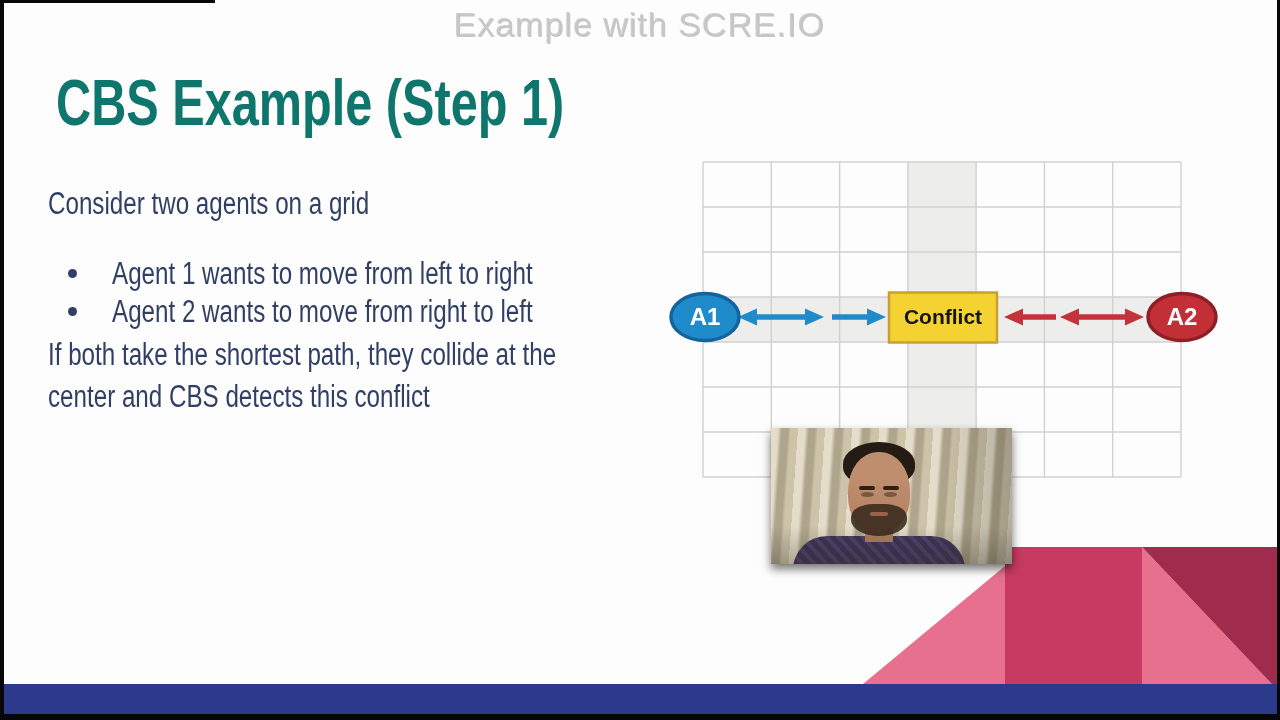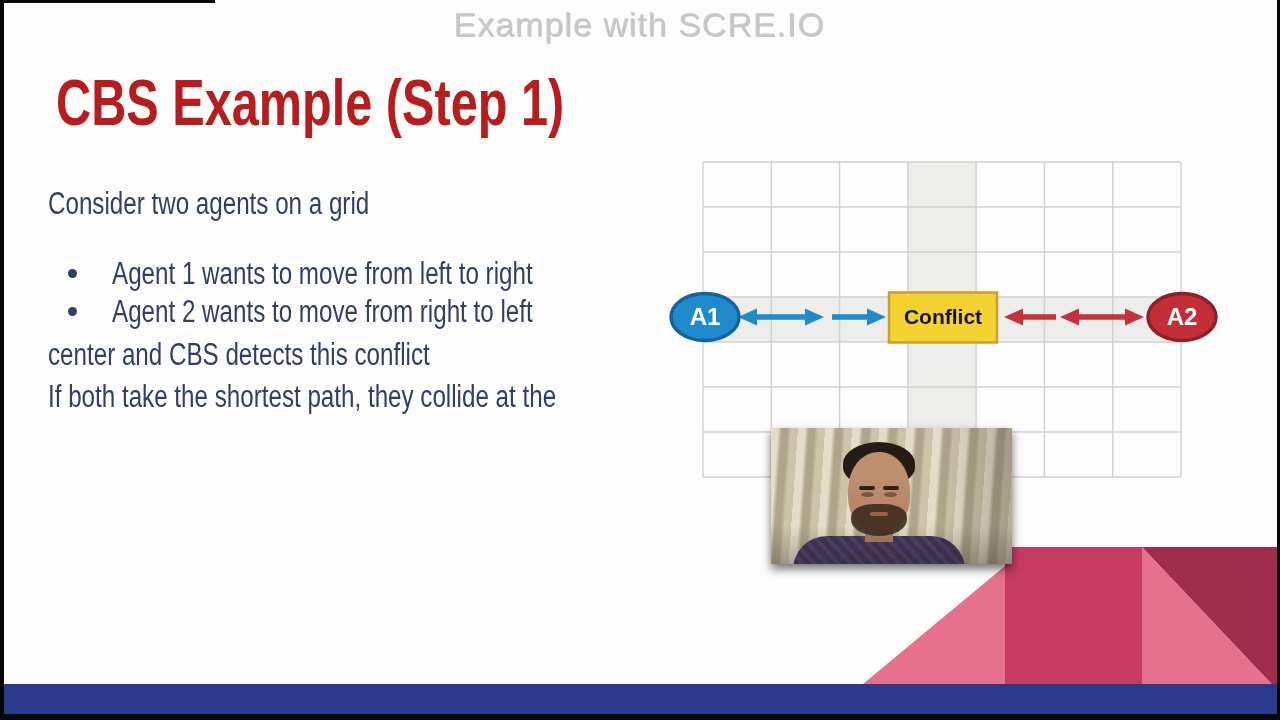--- a/index.html
+++ b/index.html
@@ -18,21 +18,21 @@
   #watermark{
     position:absolute;left:0;right:0;top:4px;text-align:center;z-index:25;
     font-size:34px;line-height:42px;color:#c6c6c6;letter-spacing:1px;
     text-shadow:1px 2px 0 rgba(255,255,255,0.95), -1px -1px 0 rgba(150,150,150,0.45);
   }
 
   
   .cond{display:inline-block;transform:scaleX(0.78);transform-origin:0 0;white-space:nowrap;}
   #slide-title{
     position:absolute;left:56px;top:64px;z-index:5;
-    font-size:64px;line-height:78px;font-weight:bold;color:#b91c1c;
+    font-size:64px;line-height:78px;font-weight:bold;color:#0f766e;
   }
   #slide-title .cond{transform:scaleX(0.76);}
   .bodytext{color:#303f63;font-size:31px;line-height:37px;}
   #intro{position:absolute;left:48px;top:185px;z-index:5;text-align:center;}
   .bullet{position:absolute;left:68px;display:flex;align-items:flex-start;z-index:5;}
   #bullet-0{top:255px;}
   #bullet-1{top:293px;justify-content:center;}
   .dot{width:9px;height:9px;border-radius:50%;background:#303f63;margin:14px 35px 0 0;flex:none;}
   #conclusion{position:absolute;left:48px;top:334px;z-index:5;}
   #conclusion .line{font-size:31px;line-height:42px;color:#303f63;}
@@ -96,22 +96,22 @@
 <div class="bullet" id="bullet-0">
   <span class="dot"></span>
   <span class="bodytext"><span class="cond">Agent 1 wants to move from left to right</span></span>
 </div>
 <div class="bullet" id="bullet-1">
   <span class="dot"></span>
   <span class="bodytext"><span class="cond">Agent 2 wants to move from right to left</span></span>
 </div>
 
 <div id="conclusion">
+  <div class="line"><span class="cond">If both take the shortest path, they collide at the</span></div>
   <div class="line"><span class="cond">center and CBS detects this conflict</span></div>
-  <div class="line"><span class="cond">If both take the shortest path, they collide at the</span></div>
 </div>
 
 <svg id="diagram" viewBox="0 0 1280 720">
 
   <rect x="907.9" y="162" width="68.2" height="315" fill="#ededeb"></rect>
   <rect x="703" y="297" width="478" height="45" fill="#ededeb"></rect>
 
   <g stroke="#d0d0ce" stroke-width="1.4">
     <line x1="703" y1="162" x2="703" y2="477"></line>
     <line x1="771.3" y1="162" x2="771.3" y2="477"></line>

